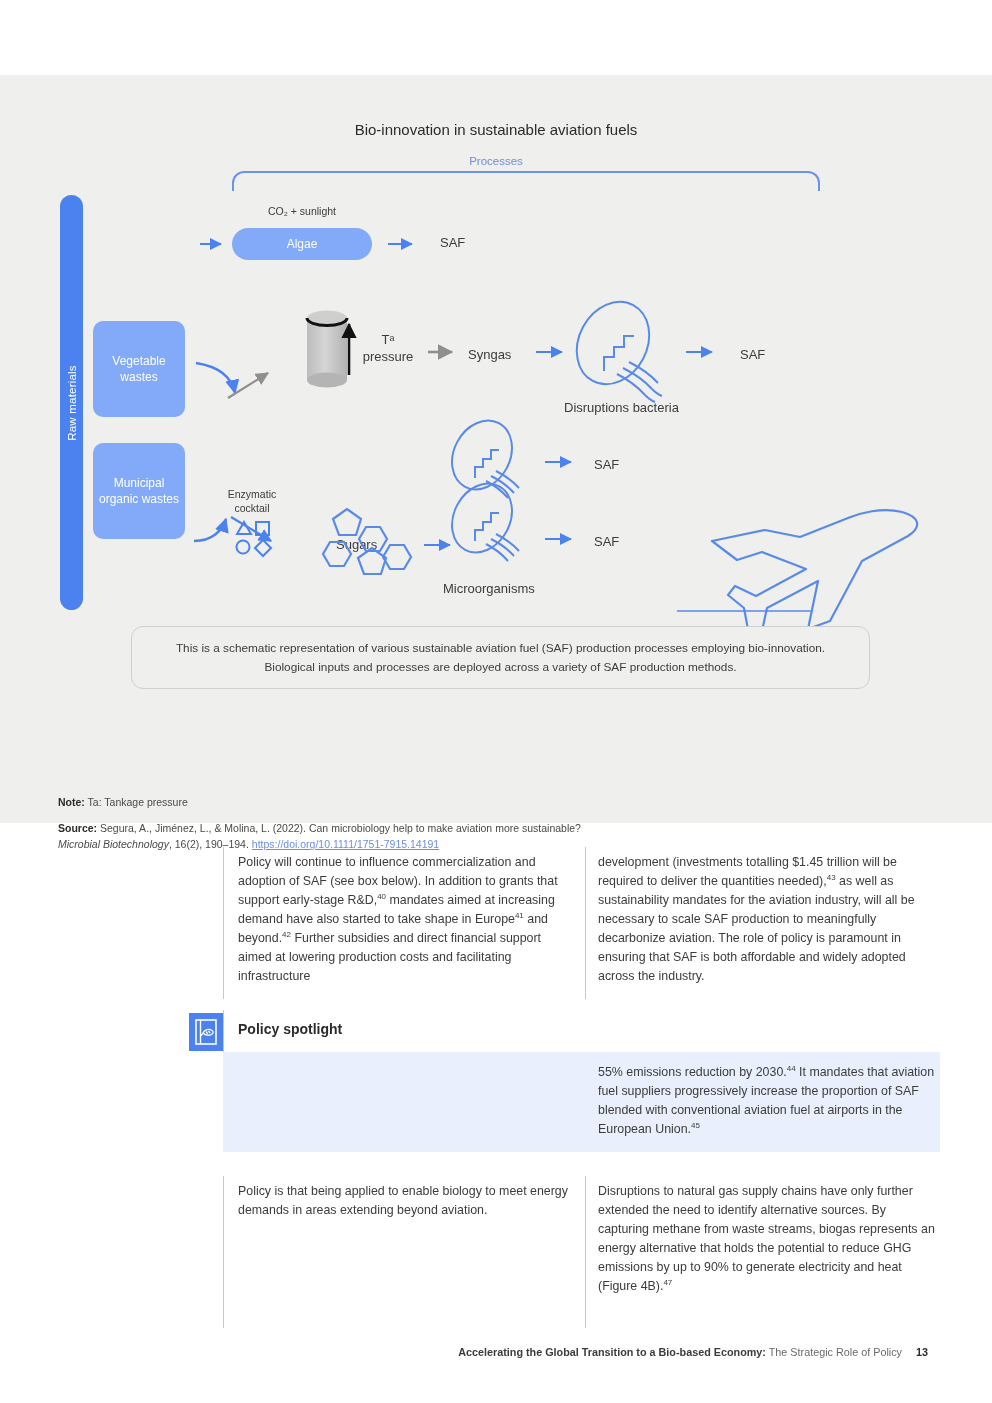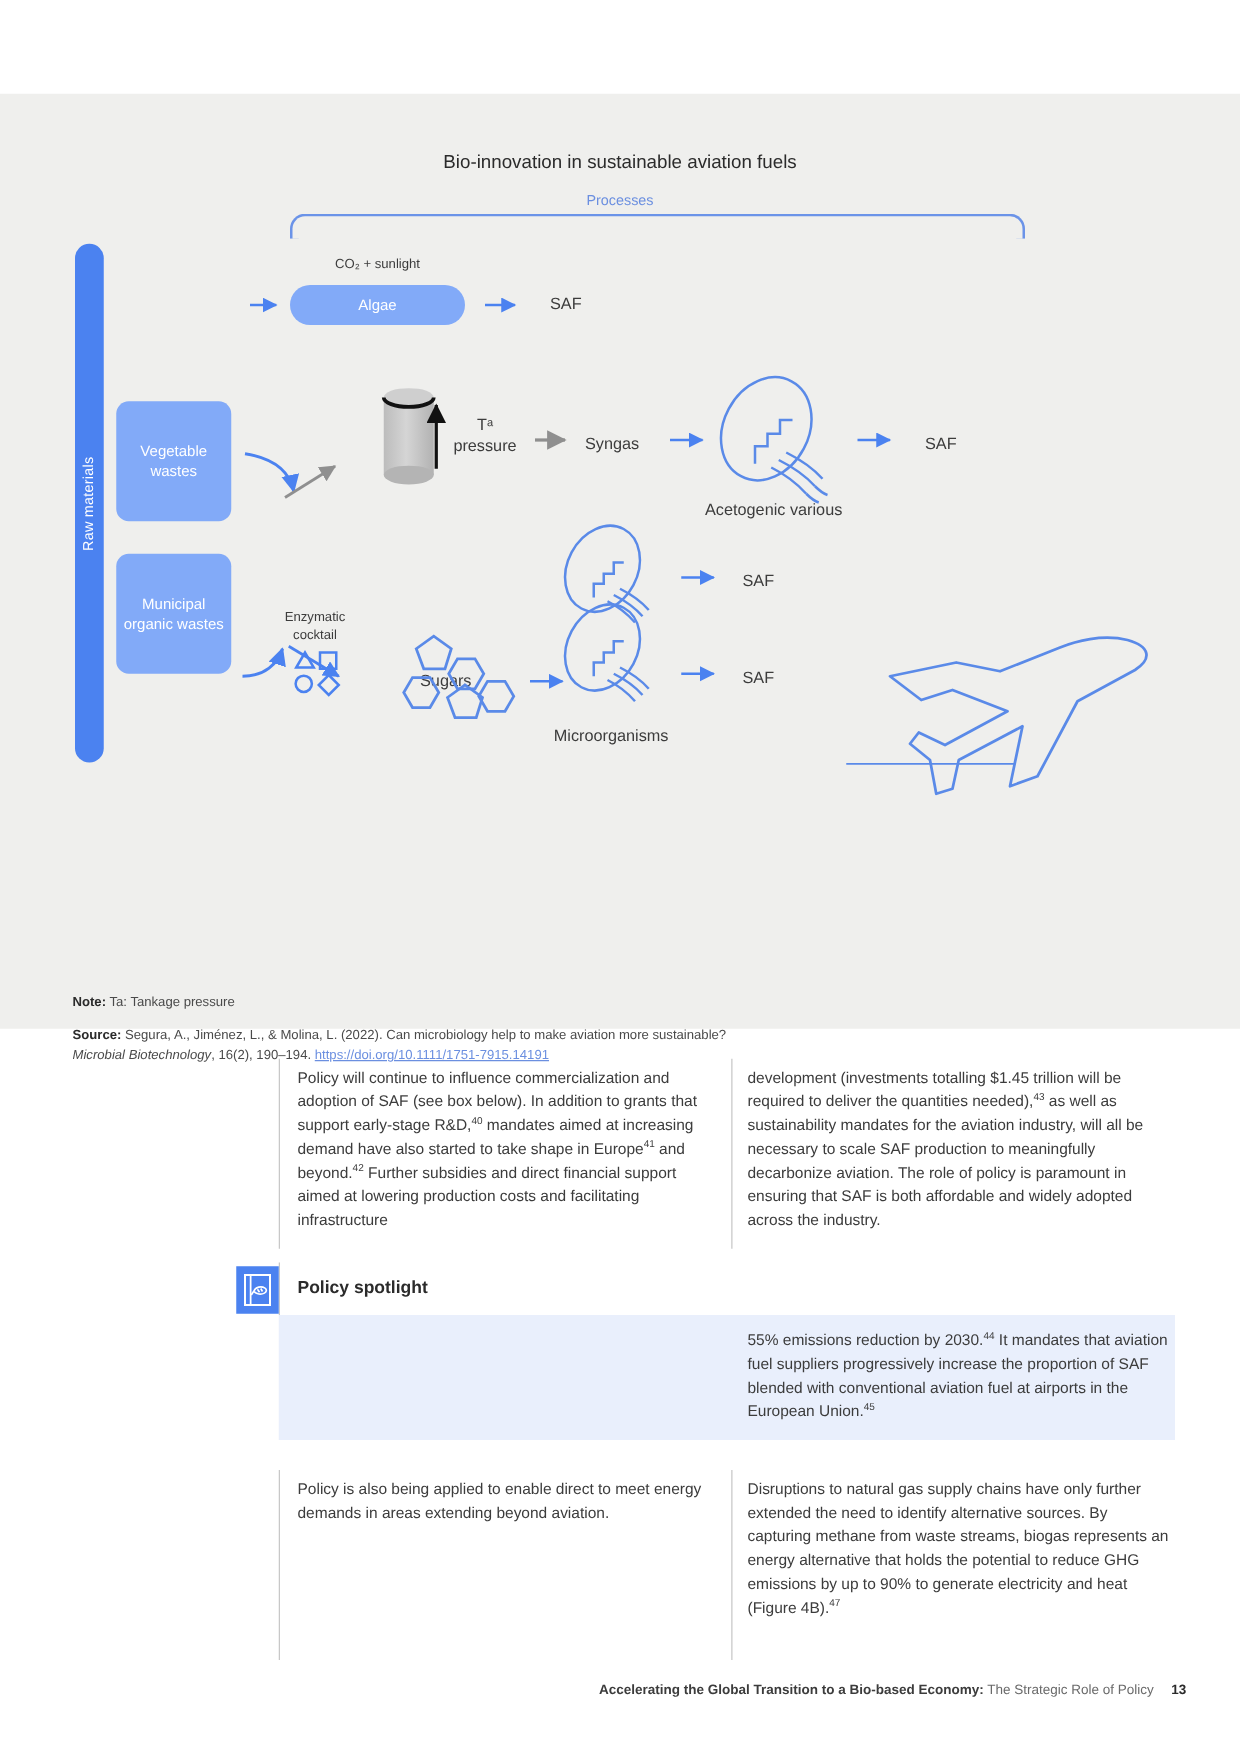--- a/index.html
+++ b/index.html
@@ -133,21 +133,21 @@
   }
   .ps-band {
     position: absolute; left: 223px; top: 1052px; width: 717px; height: 100px;
     background: #e9effc;
   }
   .ps-rule { position: absolute; left: 585px; top: 1052px; width: 1px; height: 100px; background:#c6d2ec; }
 
   
   .footer {
     position: absolute; left: 0; top: 1346px; width: 992px;
-    padding-right: 43px; text-align: right;
+    padding-right: 64px; text-align: right;
     font-size: 10.8px; color: #6a6a6a;
   }
   .footer b { color: #3c3c3c; font-weight: 700; }
   .footer .pg { color: #2b2b2b; font-weight: 700; margin-left: 14px; }
 </style>
 </head>
 <body>
 
 <div class="page">
 
@@ -172,21 +172,21 @@
     <div class="co2-sunlight">CO₂ + sunlight</div>
     <div class="algae-pill">
       <span>Algae</span>
     </div>
     <div class="dlabel" style="left:440px; top:160px;">SAF</div>
 
     <div class="dlabel center" style="left:356px; top:257px; width:64px; white-space:normal; line-height:1.3;">Tᵃ pressure</div>
 
     <div class="dlabel" style="left:468px; top:272px;">Syngas</div>
     <div class="dlabel" style="left:740px; top:272px;">SAF</div>
-    <div class="dlabel" style="left:564px; top:325px;">Acetogenic various</div>
+    <div class="dlabel" style="left:564px; top:325px;">Disruptions bacteria</div>
 
     <div class="dlabel center" style="left:214px; top:413px; width:76px; white-space:normal; line-height:1.3; font-size:10.5px;">Enzymatic cocktail</div>
 
     <div class="dlabel" style="left:336px; top:462px;">Sugars</div>
 
     <div class="dlabel" style="left:443px; top:506px;">Microorganisms</div>
     <div class="dlabel" style="left:594px; top:382px;">SAF</div>
     <div class="dlabel" style="left:594px; top:459px;">SAF</div>
 
     <svg class="overlay" viewBox="0 0 992 748">
@@ -305,20 +305,23 @@
 
       <g fill="none" stroke="#5a8ae8" stroke-width="2.2" stroke-linejoin="round">
         <path d="M712,466 L765,455 L800,462 L848,443 C860,438 882,432 902,437
                  C920,442 922,452 908,461 L862,486 L830,546 L808,554 L818,506
                  L767,533 L762,556 L749,560 L744,533 L728,520 L735,511
                  L756,521 L806,494 L762,477 L737,485 Z"></path>
         <line x1="677" y1="536" x2="812" y2="536" stroke="#5a8ae8" stroke-width="1.4"></line>
       </g>
     </svg>
 
+    <div class="caption-box">
+      <p>This is a schematic representation of various sustainable aviation fuel (SAF) production processes employing bio-innovation. Biological inputs and processes are deployed across a variety of SAF production methods.</p>
+    </div>
 
     <div class="note-line note-1">
       <b>Note:</b><span> Ta: Tankage pressure</span>
     </div>
     <div class="note-line note-2">
       <b>Source:</b><span> Segura, A., Jiménez, L., &amp; Molina, L. (2022). Can microbiology help to make aviation more sustainable?</span>
     </div>
     <div class="note-line note-3">
       <i>Microbial Biotechnology</i><span>, 16(2), 190–194. </span><a class="doi-link" href="#">https://doi.org/10.1111/1751-7915.14191</a>
     </div>
@@ -358,21 +361,21 @@
   <div class="ps-title">Policy spotlight</div>
 
   <div class="ps-band"></div>
   <div class="txt-col colR" style="top:1063px;">
     <p>
       <span>55% emissions reduction by 2030.</span><sup>44</sup><span> It mandates that aviation fuel suppliers progressively increase the proportion of SAF blended with conventional aviation fuel at airports in the European Union.</span><sup>45</sup>
     </p>
   </div>
 
   <div class="txt-col colL" style="top:1182px;">
-    <p>Policy is also being applied to enable direct to meet energy demands in areas extending beyond aviation.</p>
+    <p>Policy is that being applied to enable biology to meet energy demands in areas extending beyond aviation.</p>
   </div>
 
   <div class="txt-col colR" style="top:1182px;">
     <p>
       <span>Disruptions to natural gas supply chains have only further extended the need to identify alternative sources. By capturing methane from waste streams, biogas represents an energy alternative that holds the potential to reduce GHG emissions by up to 90% to generate electricity and heat (Figure 4B).</span><sup>47</sup>
     </p>
   </div>
 
   <div class="footer">
     <b>Accelerating the Global Transition to a Bio-based Economy:</b><span> The Strategic Role of Policy</span><span class="pg">13</span>

